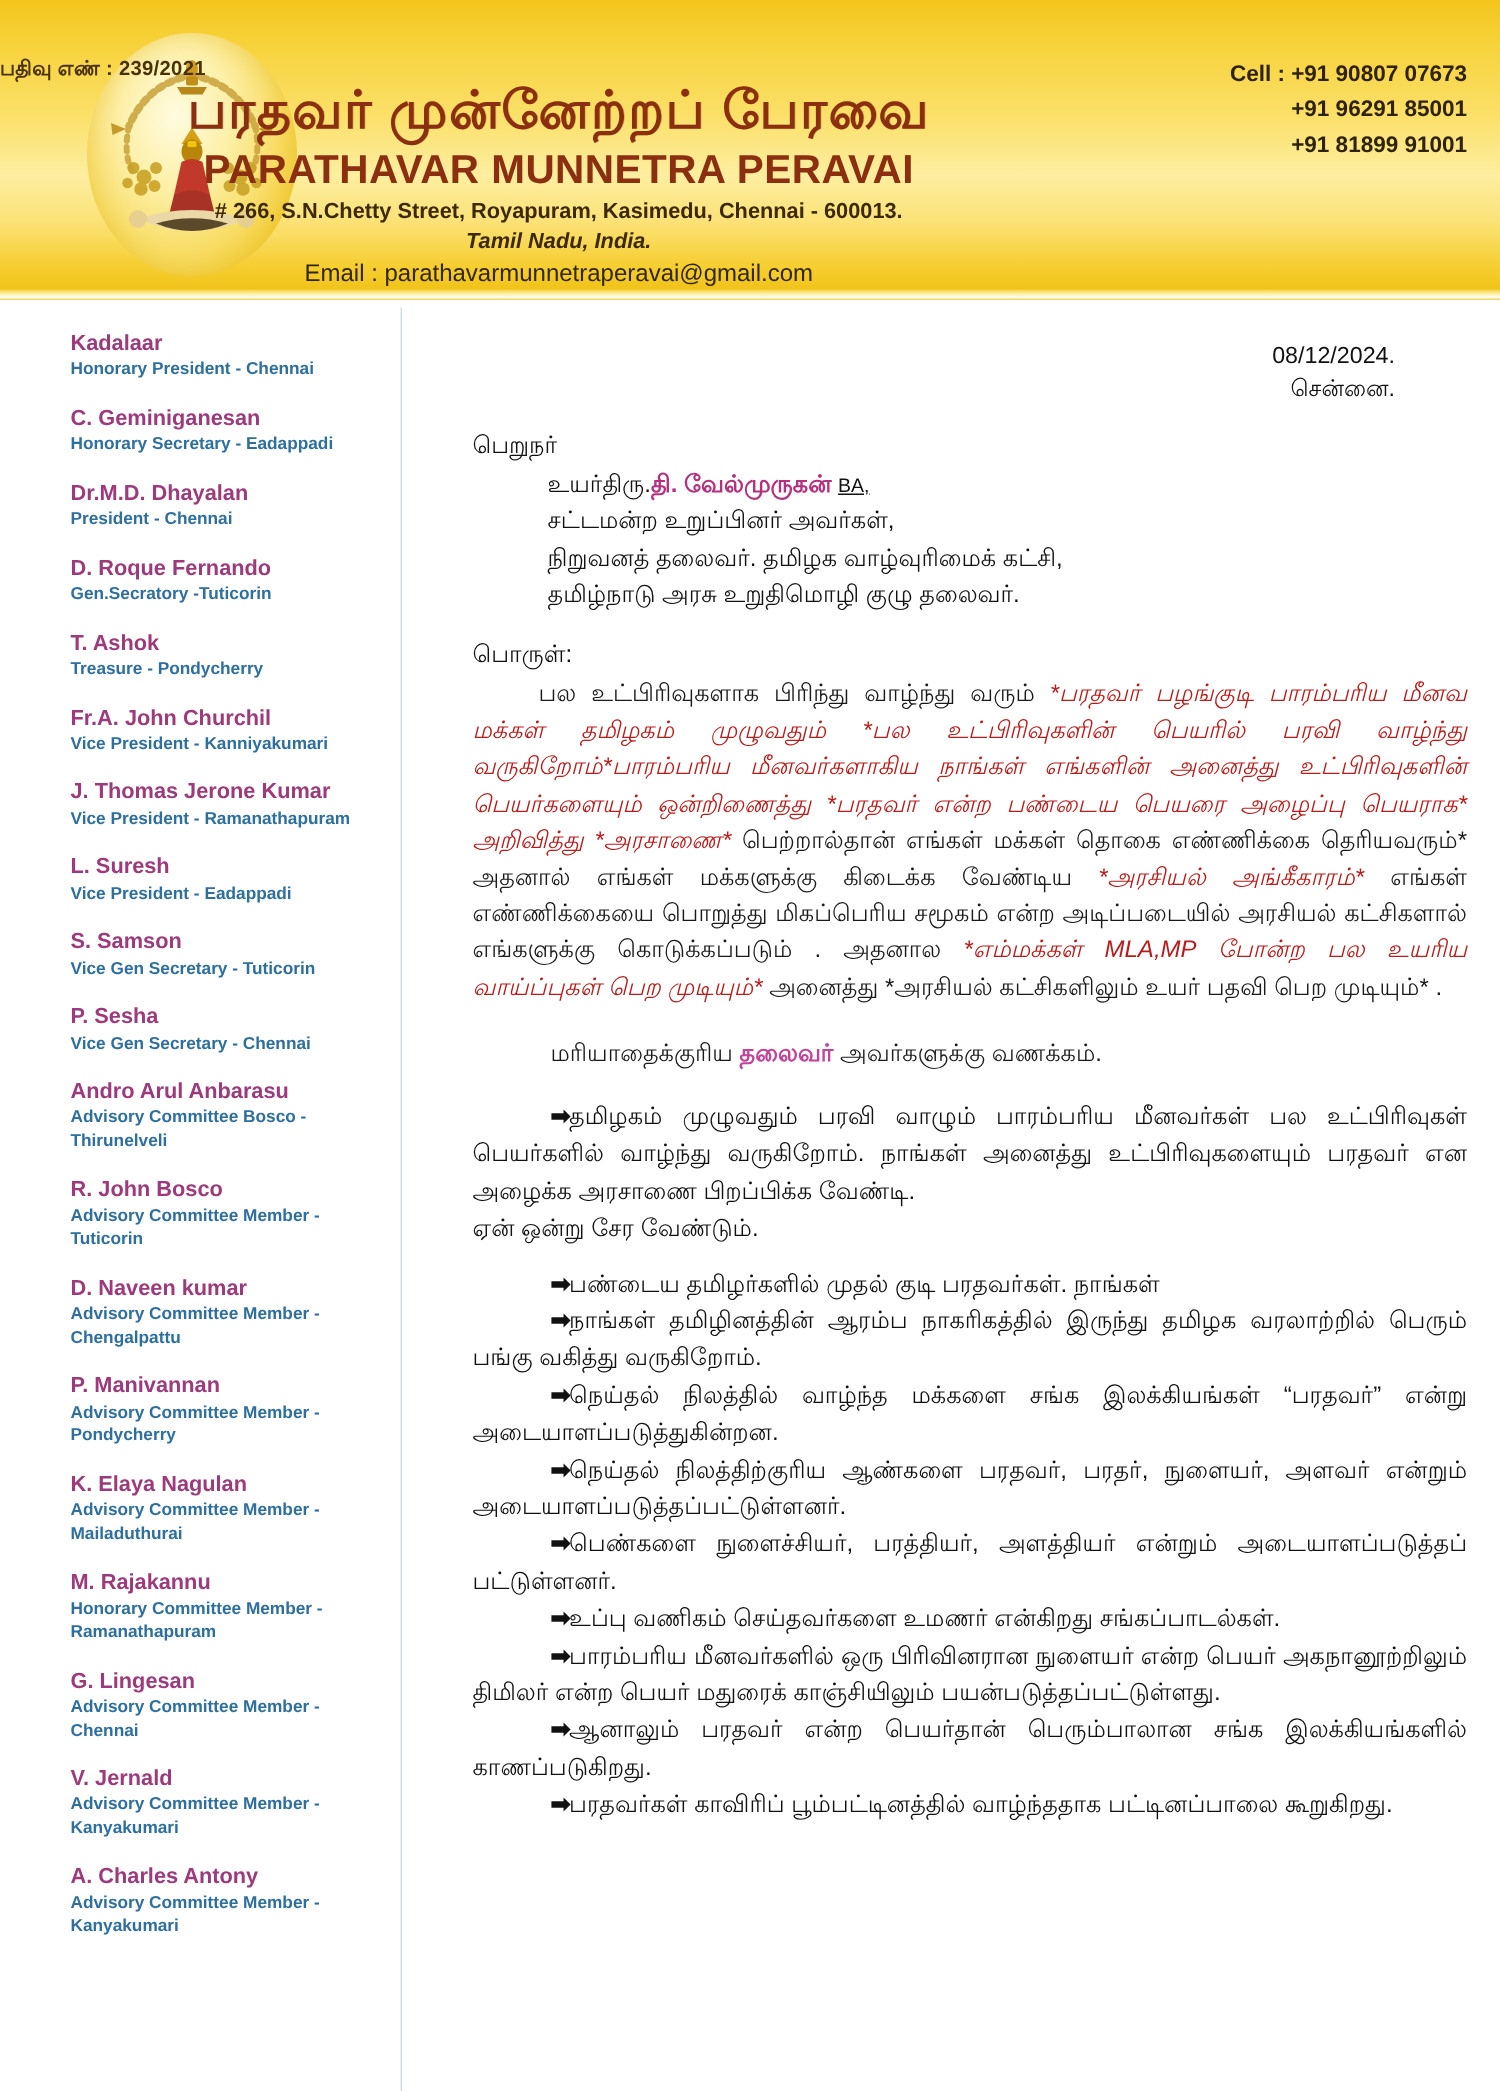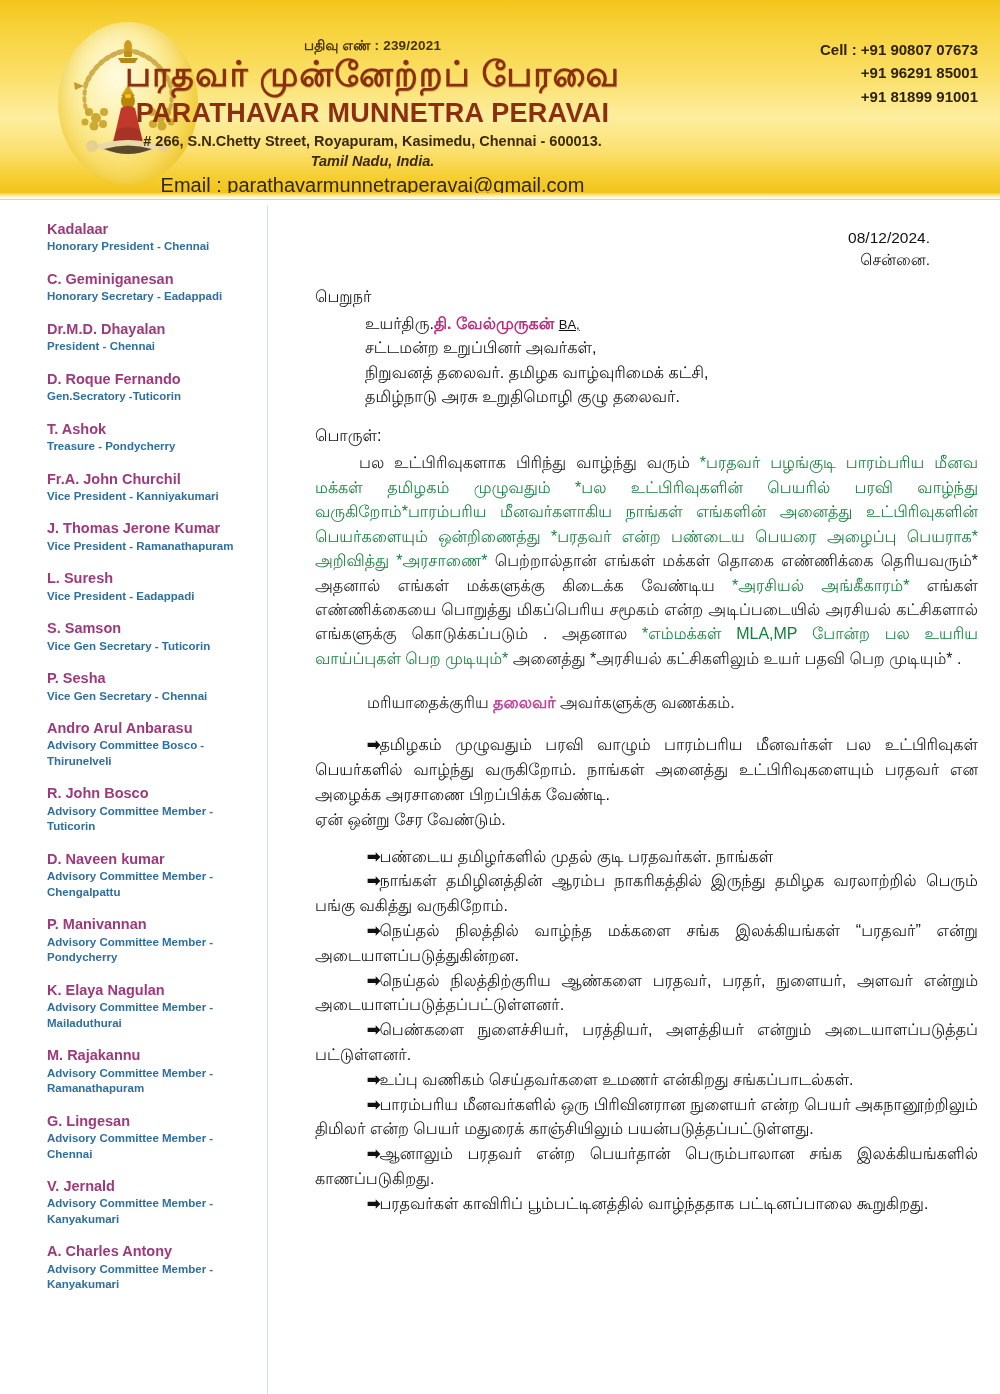--- a/index.html
+++ b/index.html
@@ -62,21 +62,20 @@
     box-shadow: inset 0 0 18px rgba(220,170,10,0.35);
     overflow: hidden;
   }
   .logo svg { display: block; }
 
   .reg-no {
     position: absolute;
     top: 38px;
     left: 0;
     width: 745px;
-    text-align: center;
     font-size: 13.5px;
     font-weight: bold;
     color: #4a3208;
     letter-spacing: .2px;
   }
   .org-tamil {
     position: absolute;
     top: 54px;
     left: 0;
     width: 745px;
@@ -103,21 +102,21 @@
     position: absolute;
     left: 0;
     width: 745px;
     text-align: center;
     font-size: 14.5px;
     font-weight: bold;
     color: #3d2905;
   }
   .addr1 { top: 133px; }
   .addr2 { top: 153px; font-style: italic; }
-  .email { top: 174px; font-weight: normal; color: #33270a; font-size: 20px; }
+  .email { top: 174px; font-weight: normal; color: #33270a; font-size: 16px; }
 
   .cells {
     position: absolute;
     right: 22px;
     top: 38px;
     text-align: right;
     font-size: 15px;
     font-weight: bold;
     color: #2f2205;
     line-height: 1.55;
@@ -189,21 +188,21 @@
 
   .subject-para {
     font-size: 16px;
     line-height: 1.53;
     text-align: justify;
     text-justify: inter-word;
     color: #1a1a1a;
     text-indent: 44px;
     margin-bottom: 16px;
   }
-  .pink { color: #15803d; }
+  .pink { color: #b91c1c; font-style: italic; }
   .blk  { color: #1a1a1a; }
 
   .greeting {
     font-size: 16px;
     color: #1a1a1a;
     text-indent: 52px;
     margin: 20px 0 18px 0;
     line-height: 1.5;
   }
   .greet-hl { color: #c2449a; font-weight: bold; }
@@ -365,21 +364,21 @@
       <div class="member">
         <div class="m-name">P. Manivannan</div>
         <div class="m-role">Advisory Committee Member - Pondycherry</div>
       </div>
       <div class="member">
         <div class="m-name">K. Elaya Nagulan</div>
         <div class="m-role">Advisory Committee Member - Mailaduthurai</div>
       </div>
       <div class="member">
         <div class="m-name">M. Rajakannu</div>
-        <div class="m-role">Advisory Committee Member - Ramanathapuram</div>
+        <div class="m-role">Honorary Committee Member - Ramanathapuram</div>
       </div>
       <div class="member">
         <div class="m-name">G. Lingesan</div>
         <div class="m-role">Advisory Committee Member - Chennai</div>
       </div>
       <div class="member">
         <div class="m-name">V. Jernald</div>
         <div class="m-role">Advisory Committee Member - Kanyakumari</div>
       </div>
       <div class="member">

